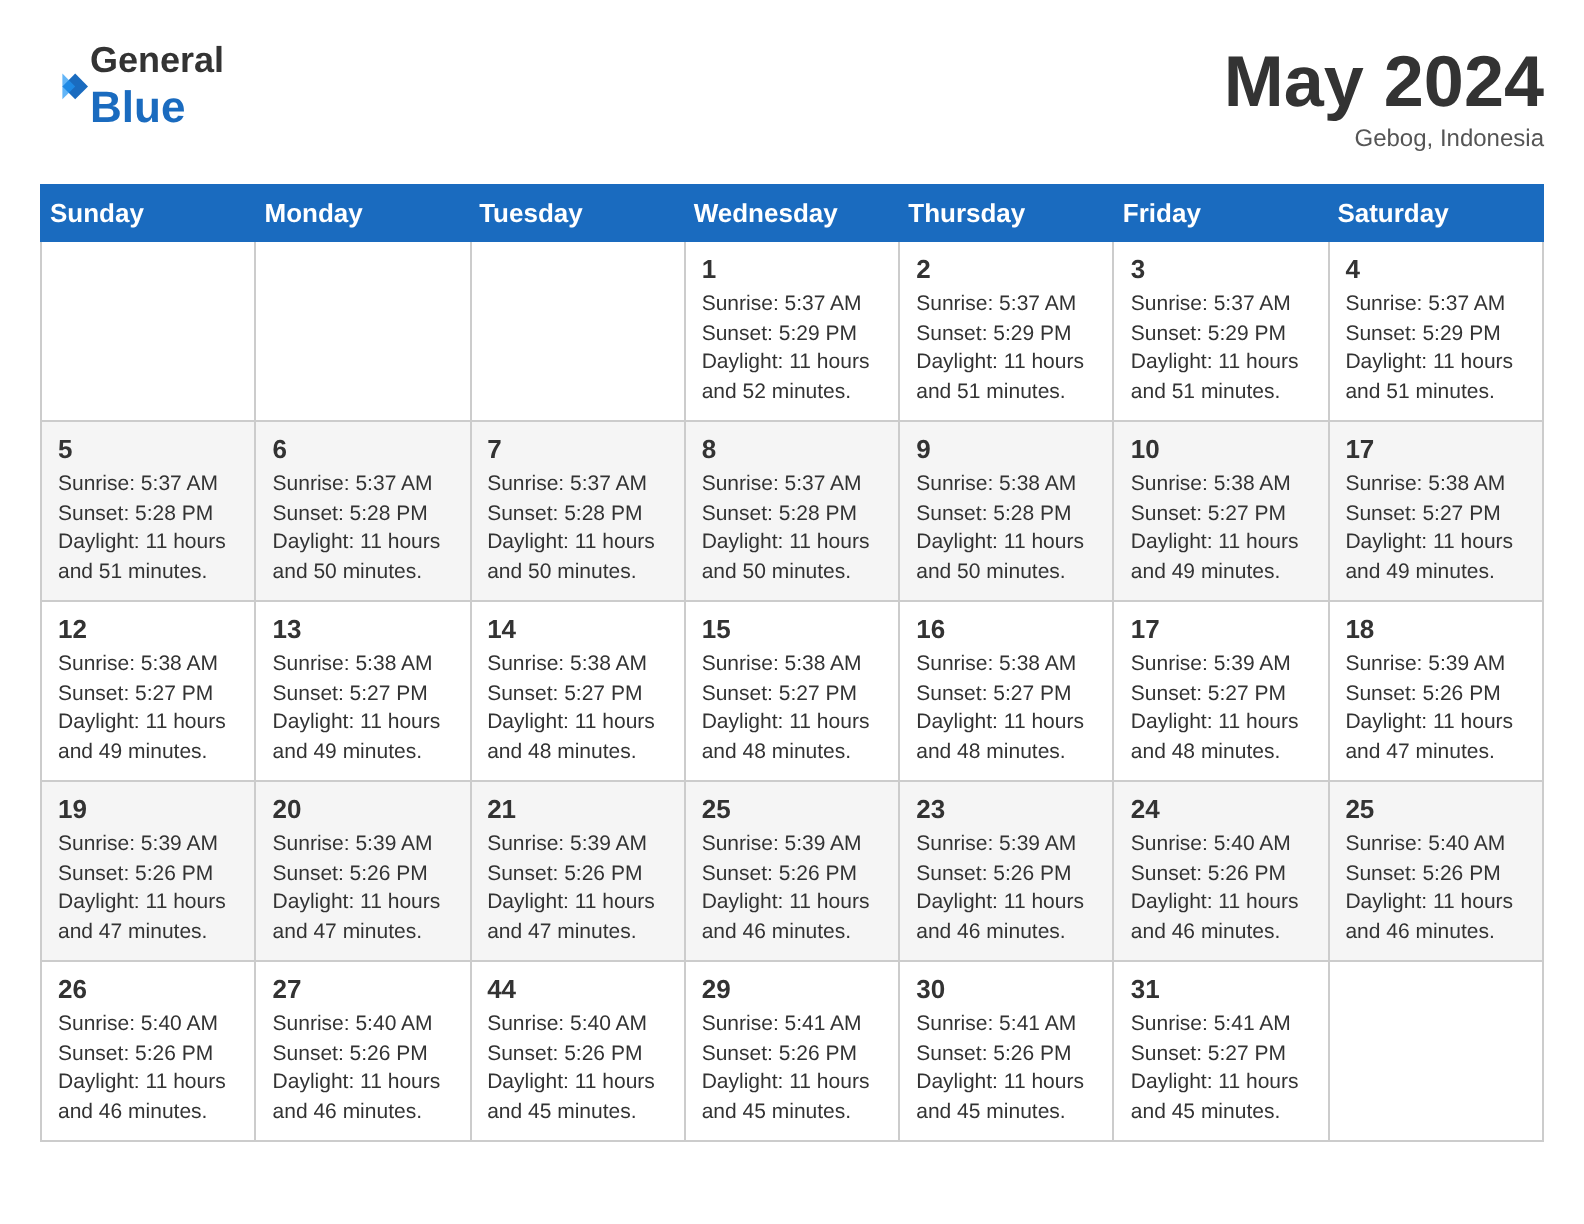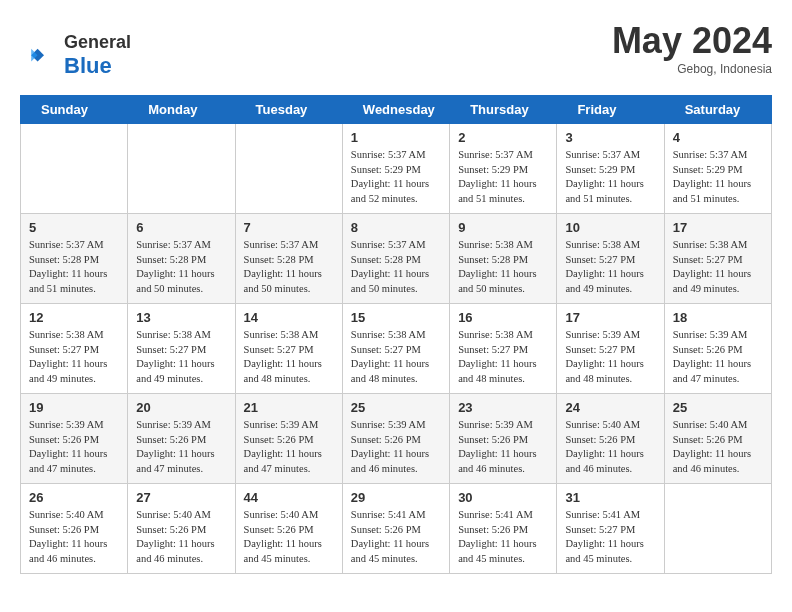--- a/index.html
+++ b/index.html
@@ -12,22 +12,21 @@
     }
     .header-area {
       display: flex;
       justify-content: space-between;
       align-items: flex-start;
       margin-bottom: 16px;
     }
     .logo {
       display: flex;
       align-items: center;
-      gap: 20px;
-      margin-top: 12px;
+      gap: 1px;
     }
     .logo-text-general {
       font-size: 18px;
       font-weight: bold;
       color: #333;
     }
     .logo-text-blue {
       font-size: 22px;
       font-weight: bold;
       color: #1a6bbf;
@@ -51,21 +50,21 @@
     }
     .calendar-table {
       width: 100%;
       border-collapse: collapse;
       table-layout: fixed;
     }
     .calendar-table th {
       background-color: #1a6bbf;
       color: #fff;
       text-align: left;
-      padding: 6px 20px;
+      padding: 6px 4px;
       font-size: 13px;
       font-weight: bold;
       border: 1px solid #1a6bbf;
     }
     .calendar-table td {
       border: 1px solid #ccc;
       vertical-align: top;
       padding: 6px 8px;
       font-size: 11px;
       color: #333;
@@ -79,21 +78,20 @@
       font-size: 13px;
       font-weight: bold;
       color: #333;
       display: block;
       margin-bottom: 3px;
     }
     .cell-info {
       font-size: 10.5px;
       line-height: 1.4;
       color: #333;
-      font-family: Liberation Serif, serif;
     }
     .empty-cell {
       background: #fff !important;
     }
   </style>
 </head>
 <body>
 
 <div class="header-area">
   <div class="logo">

